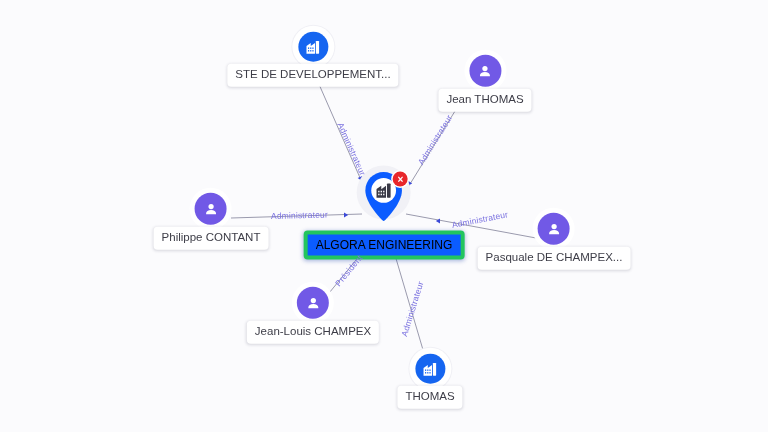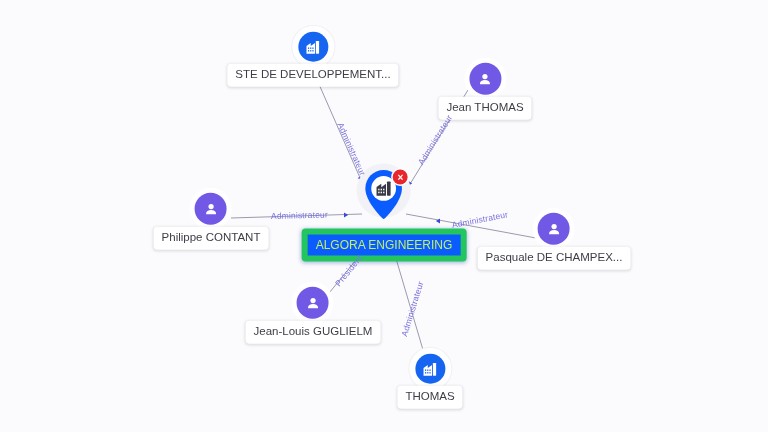--- a/index.html
+++ b/index.html
@@ -119,22 +119,22 @@
     color: #3d3d47;
     font-size: 11.5px;
     line-height: 1;
     padding: 5px 8px 6px 8px;
     border-radius: 4px;
     white-space: nowrap;
     box-shadow: 0 1px 3px rgba(40,40,70,.17);
   }
   .node-label.selected {
     background: #0b5cff;
-    color: #bef264;
-    border: 6px solid #22c55e;
+    color: #000000;
+    border: 4px solid #22c55e;
     padding: 4px 8px 5px 8px;
     box-shadow: 0 1px 4px rgba(10,50,160,.35);
     font-size: 12px;
   }
 
   
   .edge-label {
     position: absolute;
     color: #7b72e0;
     font-size: 8.5px;
@@ -173,21 +173,21 @@
         <rect x="8.2" y="12.3" width="1.7" height="2" fill="#1565f0"></rect>
         <rect x="11.3" y="12.3" width="1.7" height="2" fill="#1565f0"></rect>
         <rect x="5.1" y="16" width="1.7" height="2" fill="#1565f0"></rect>
         <rect x="8.2" y="16" width="1.7" height="2" fill="#1565f0"></rect>
         <rect x="11.3" y="16" width="1.7" height="2" fill="#1565f0"></rect>
       </svg>
     </div>
     <div class="node-label">STE DE DEVELOPPEMENT...</div>
   </div>
 
-  <div class="node" style="left:485px;top:91px;">
+  <div class="node" style="left:485px;top:83px;">
     <div class="person-disc">
       <svg width="17" height="17" viewBox="0 0 24 24">
         <circle cx="12" cy="8.2" r="3.7" fill="#ffffff"></circle>
         <path fill="#ffffff" d="M12 13.2c-4.1 0-7 2.2-7 4.5V19h14v-1.3c0-2.3-2.9-4.5-7-4.5z"></path>
       </svg>
     </div>
     <div class="node-label">Jean THOMAS</div>
   </div>
 
   <div class="node" style="left:211px;top:221px;">
@@ -210,21 +210,21 @@
     <div class="node-label">Pasquale DE CHAMPEX...</div>
   </div>
 
   <div class="node" style="left:313px;top:315px;">
     <div class="person-disc">
       <svg width="17" height="17" viewBox="0 0 24 24">
         <circle cx="12" cy="8.2" r="3.7" fill="#ffffff"></circle>
         <path fill="#ffffff" d="M12 13.2c-4.1 0-7 2.2-7 4.5V19h14v-1.3c0-2.3-2.9-4.5-7-4.5z"></path>
       </svg>
     </div>
-    <div class="node-label">Jean-Louis GUGLIELM</div>
+    <div class="node-label">Jean-Louis CHAMPEX</div>
   </div>
 
   <div class="node" style="left:430px;top:381px;">
     <div class="company-disc">
       <svg width="17" height="17" viewBox="0 0 24 24">
         <path fill="#ffffff" d="M3 21V10.2l6-4.2v4.3l6-4.3V21H3z"></path>
         <rect x="16.2" y="3.2" width="4.6" height="17.8" rx="0.8" fill="#ffffff"></rect>
         <rect x="5.1" y="12.3" width="1.7" height="2" fill="#1565f0"></rect>
         <rect x="8.2" y="12.3" width="1.7" height="2" fill="#1565f0"></rect>
         <rect x="11.3" y="12.3" width="1.7" height="2" fill="#1565f0"></rect>

